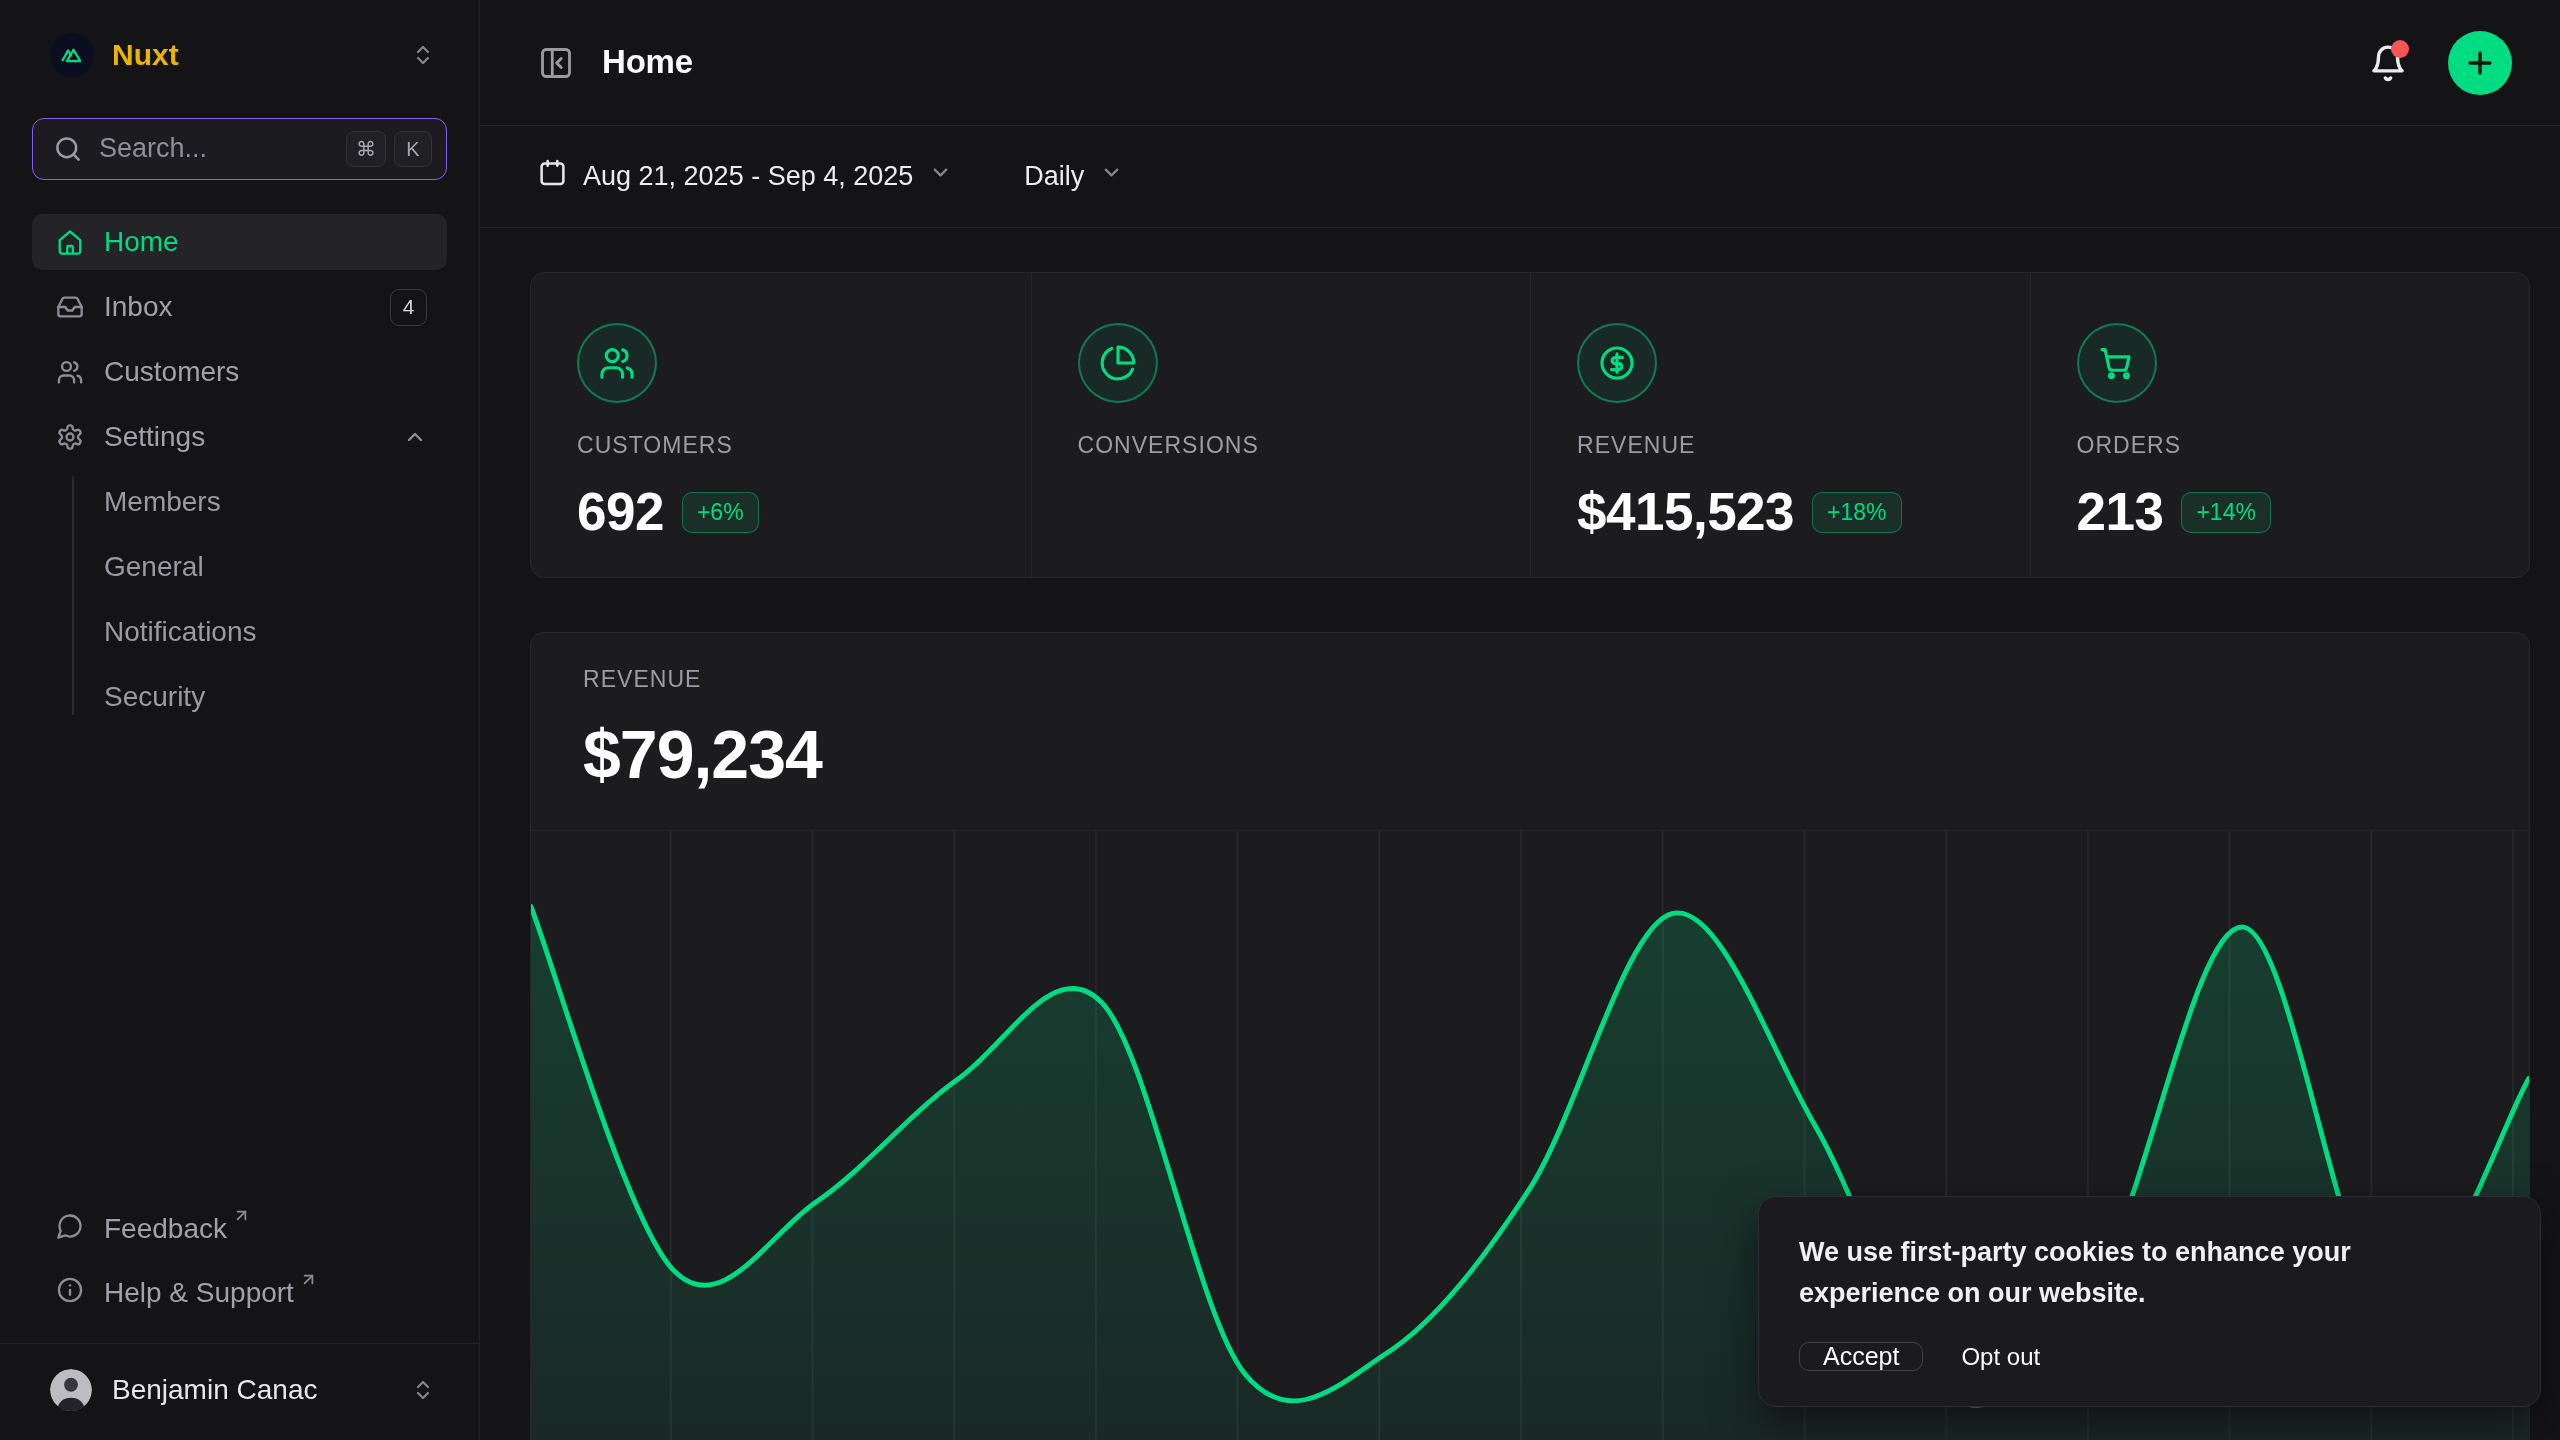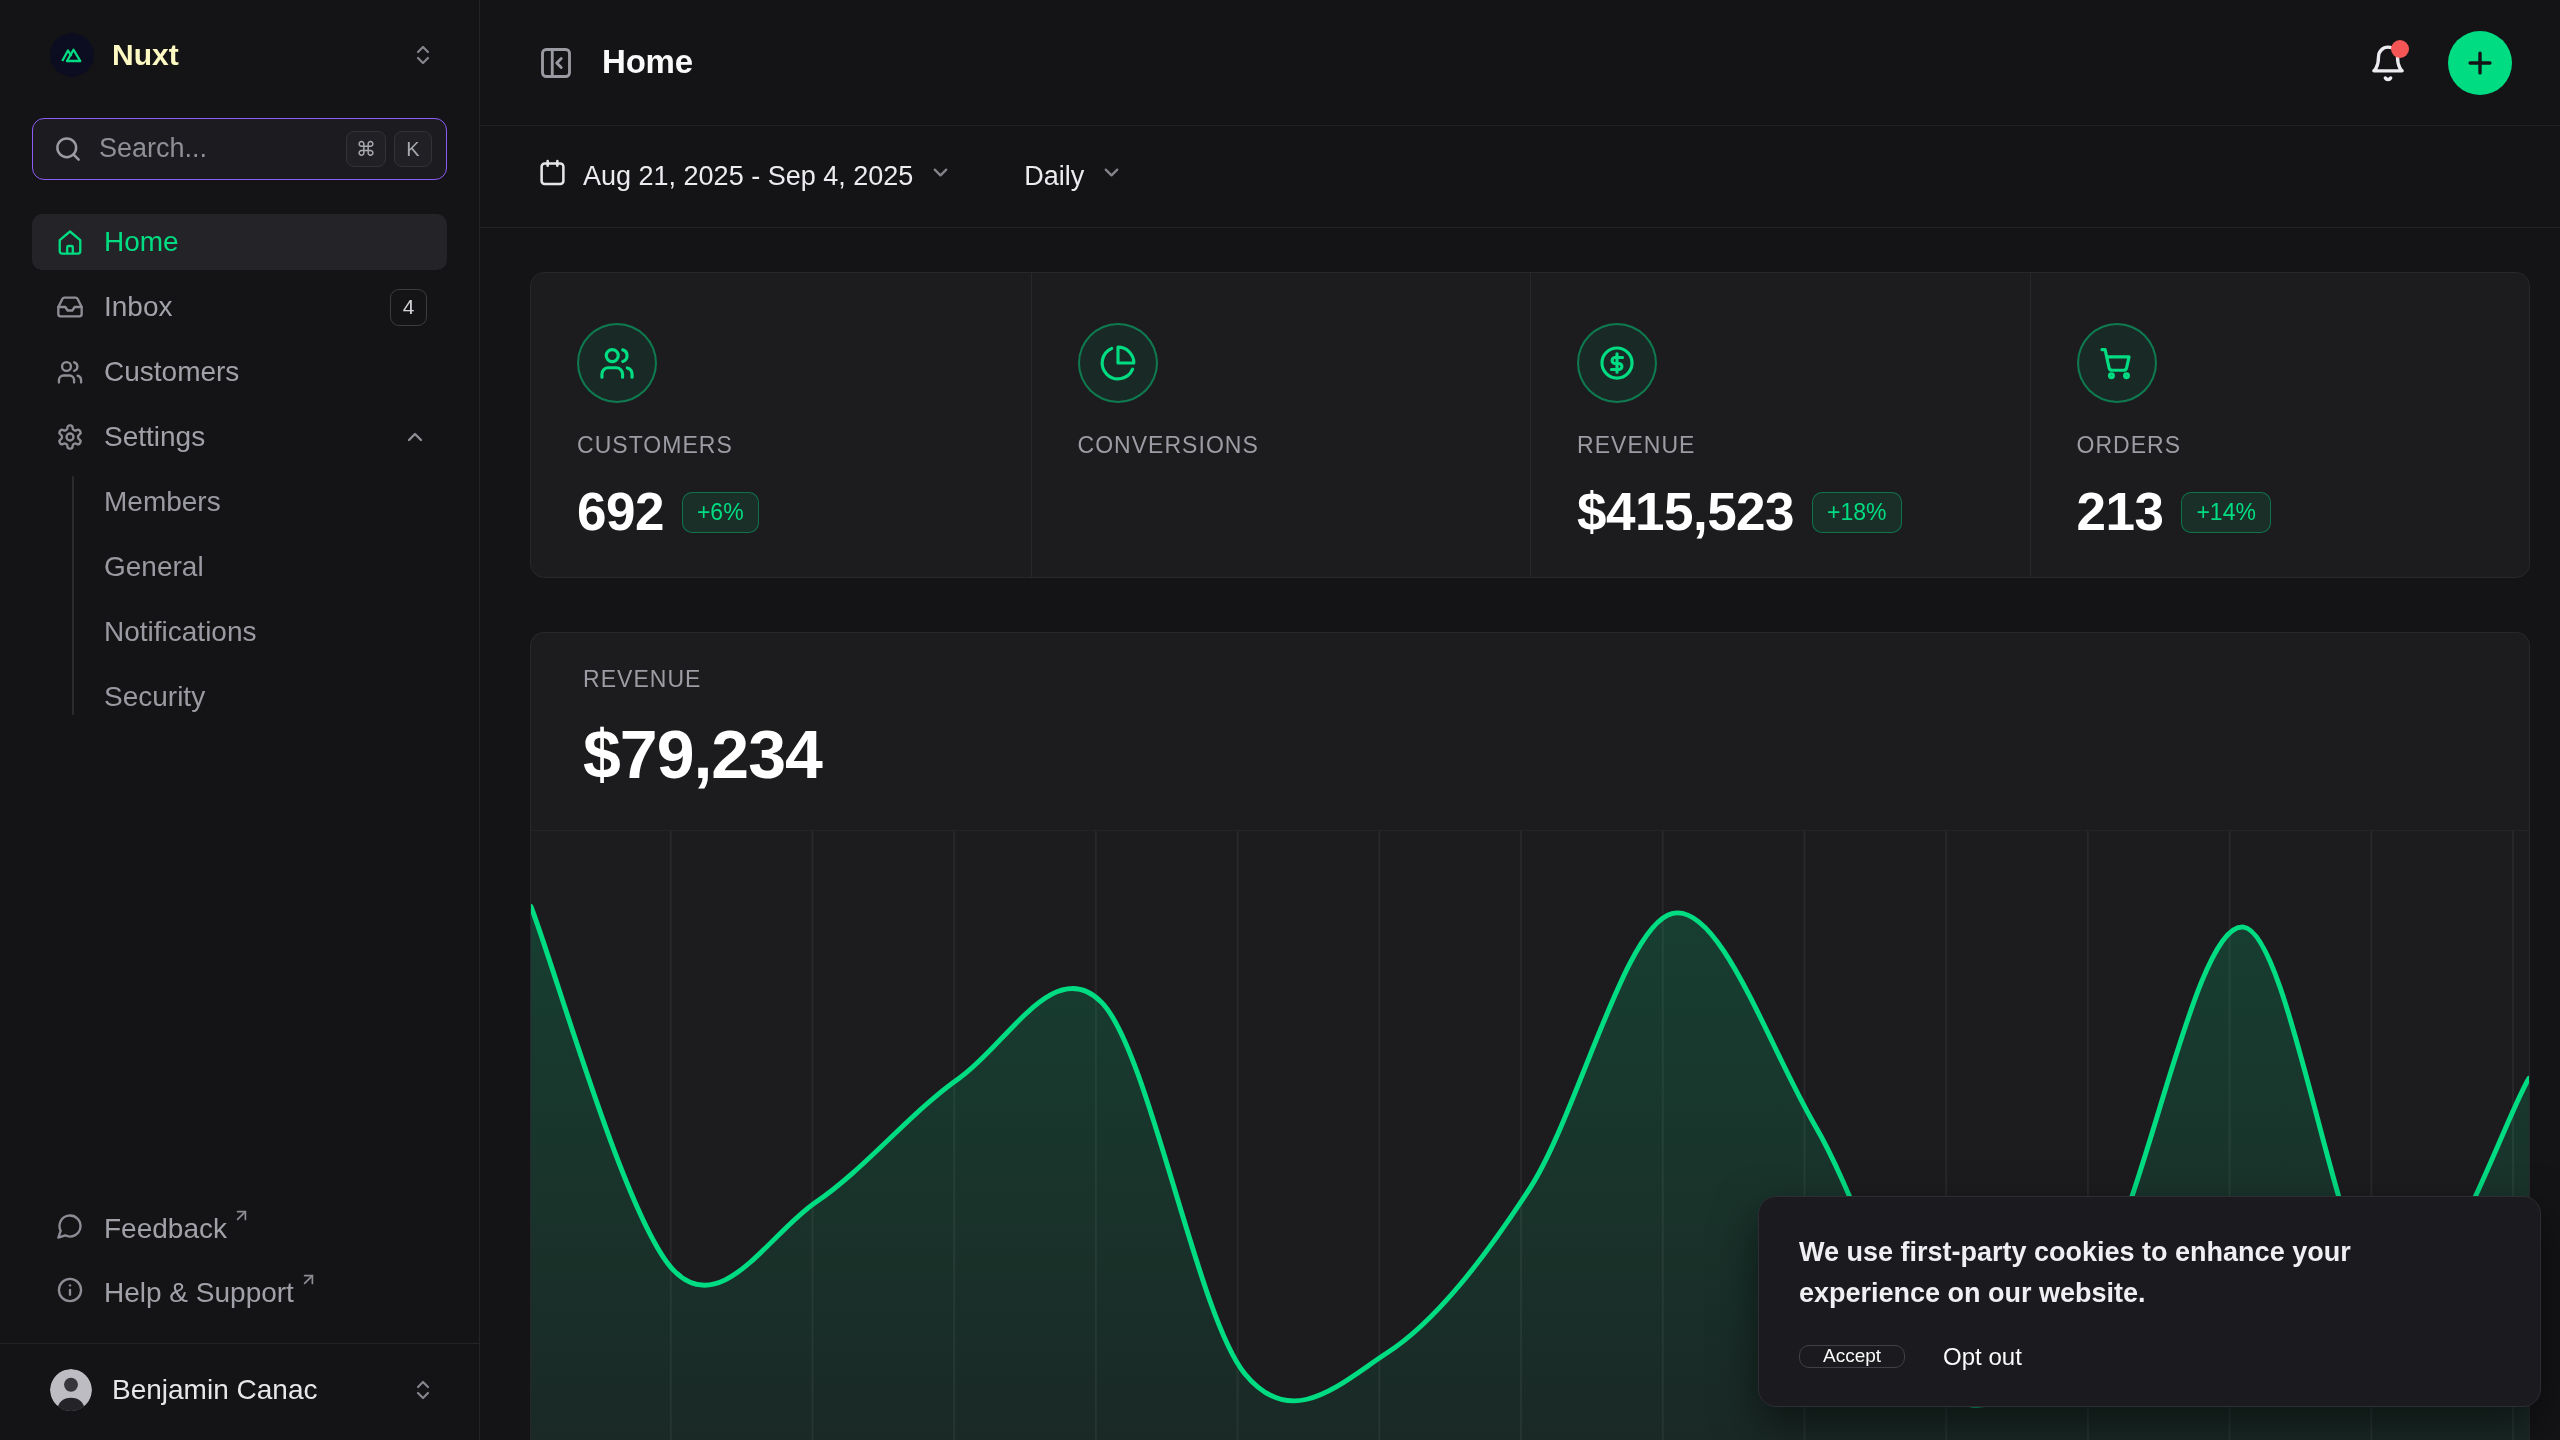--- a/index.html
+++ b/index.html
@@ -12,21 +12,21 @@
     display:flex;
   }
   .icon svg { width:100%; height:100%; display:block; }
   .icon { display:inline-block; flex:none; }
 
   
   .sidebar { width:480px; flex:none; border-right:1px solid #232327; display:flex; flex-direction:column; padding:0 32px; }
   .ws { margin-top:22px; height:66px; display:flex; align-items:center; gap:18px; padding:0 12px 0 18px; border-radius:12px; width:100%; }
   .ws-logo { width:44px; height:44px; border-radius:50%; background:#0c0d20; display:flex; align-items:center; justify-content:center; }
   .ws-logo svg { width:30px; height:30px; }
-  .ws-name { font-size:30px; font-weight:600; color:#fef9c3; }
+  .ws-name { font-size:30px; font-weight:600; color:#eab308; }
   .updown { width:24px; height:32px; color:#85858d; margin-left:auto; }
   .search { margin-top:30px; height:62px; border-radius:12px; background:#1c1c20; border:1px solid #8b5cf6; display:flex; align-items:center; padding:0 14px 0 20px; gap:16px; }
   .s-icon { width:30px; height:30px; color:#9b9ba3; }
   .search input { flex:1; min-width:0; background:transparent; border:none; outline:none; font:inherit; font-size:27px; color:#d4d4d8; }
   .search input::placeholder { color:#8f8f97; }
   .kbds { display:flex; gap:8px; }
   .kbd { height:36px; min-width:38px; padding:0 9px; border:1px solid #323237; background:#212125; border-radius:8px; font-size:20px; color:#a7a7af; display:flex; align-items:center; justify-content:center; }
   nav { margin-top:34px; }
   .nav-item { width:100%; height:56px; border-radius:10px; display:flex; align-items:center; gap:20px; padding:0 20px 0 24px; color:#a1a1aa; margin-bottom:9px; font-weight:500; font-size:28px; }
   .nav-item .nav-ic { width:28px; height:28px; color:#8d8d95; }
@@ -80,21 +80,21 @@
   .chart-card { margin-top:54px; height:886px; background:#1c1c1f; border:1px solid #28282c; border-bottom:none; border-radius:14px 14px 0 0; display:flex; flex-direction:column; overflow:hidden; }
   .chart-head { padding:30px 0 0 52px; }
   .chart-value { margin-top:12px; font-size:68px; font-weight:700; color:#ffffff; letter-spacing:-1px; }
   .chart-wrap { margin-top:28px; flex:1; border-top:1px solid #242428; position:relative; }
   .chart { position:absolute; inset:0; width:100%; height:100%; }
 
   
   .cookie { position:absolute; left:1758px; top:1196px; width:783px; z-index:20; background:#1b1b1f; border:1px solid #2d2d33; border-radius:18px; box-shadow:0 18px 45px rgba(0,0,0,.5); padding:35px 40px 33px; }
   .cookie-text { font-size:27px; line-height:1.53; color:#f0f0f2; max-width:645px; font-weight:700; }
   .cookie-actions { margin-top:25px; display:flex; align-items:center; gap:38px; }
-  .btn-accept { font-size:19px; padding:0 23px; border:1px solid #404046; border-radius:10px; color:#fafafa; font-weight:500; line-height:1.1; }
+  .btn-accept { font-size:25px; padding:0 23px; border:1px solid #404046; border-radius:10px; color:#fafafa; font-weight:500; line-height:1.1; }
   .btn-optout { font-size:24px; color:#fafafa; font-weight:500; }
 </style>
 </head>
 <body>
 
 <div class="app">
 
   <aside class="sidebar">
     <button class="ws">
       <span class="ws-logo icon">

